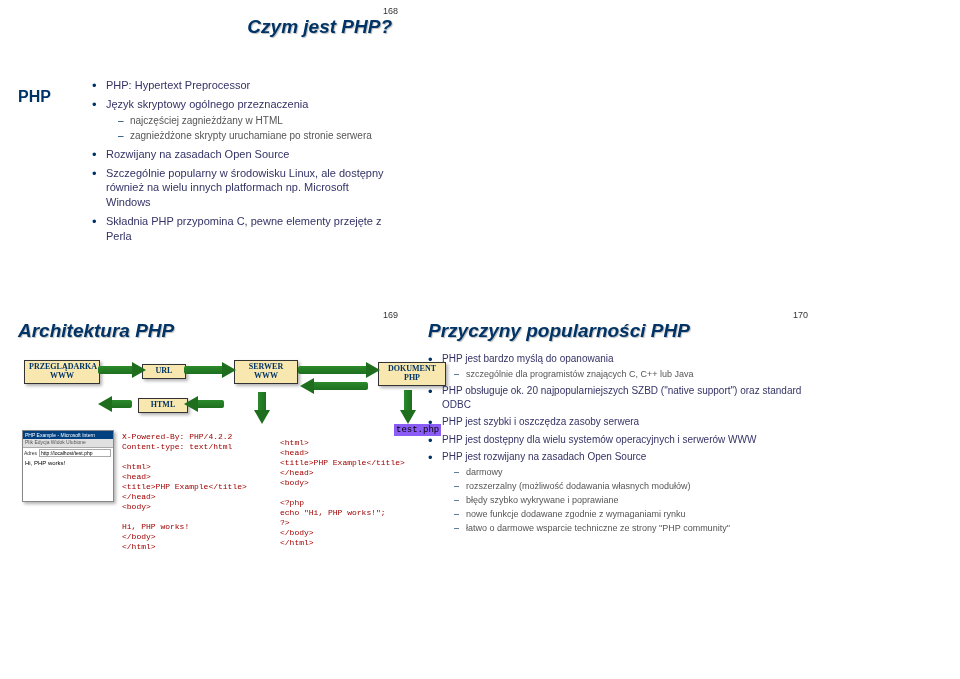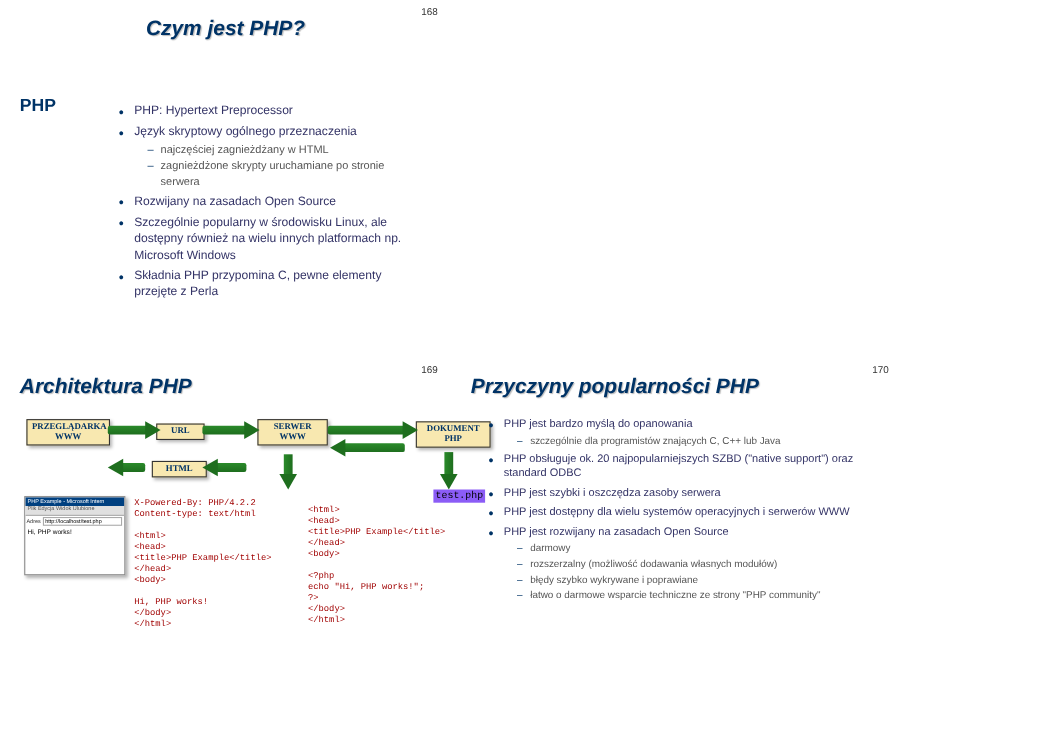--- a/index.html
+++ b/index.html
@@ -33,33 +33,33 @@
   }
   h1.title {
     font-family: Verdana, Arial, sans-serif;
     color: #003366;
     font-weight: bold;
     font-style: italic;
     font-size: 19px;
     text-shadow: 1px 1px 1px #bbb;
     margin: 6px 0 10px 0;
   }
-  .s168 h1.title { text-align: center; }
+  .s168 h1.title { text-align: right; }
   .s170 h1.title { text-align: left; }
   .label-box {
     display: inline-block;
     font-weight: bold;
     color: #003366;
     font-size: 16px;
     margin-bottom: 6px;
   }
   ul.bullets {
     list-style: none;
     padding-left: 0;
-    margin: 16px;
+    margin: 0;
   }
   ul.bullets > li {
     position: relative;
     padding-left: 14px;
     margin-bottom: 4px;
     line-height: 1.35;
     color: #333366;
     font-family: Verdana, Arial, sans-serif;
   }
   ul.bullets > li::before {
@@ -336,19 +336,20 @@
         </ul>
       </li>
       <li><span>PHP obsługuje ok. 20 najpopularniejszych SZBD ("native support") oraz standard ODBC</span></li>
       <li><span>PHP jest szybki i oszczędza zasoby serwera</span></li>
       <li><span>PHP jest dostępny dla wielu systemów operacyjnych i serwerów WWW</span></li>
       <li><span>PHP jest rozwijany na zasadach Open Source</span>
         <ul class="sub">
           <li>darmowy</li>
           <li>rozszerzalny (możliwość dodawania własnych modułów)</li>
           <li>błędy szybko wykrywane i poprawiane</li>
+          <li>nowe funkcje dodawane zgodnie z wymaganiami rynku</li>
           <li>łatwo o darmowe wsparcie techniczne ze strony "PHP community"</li>
         </ul>
       </li>
     </ul>
   </div>
 
 </div>
 
 </body></html>

